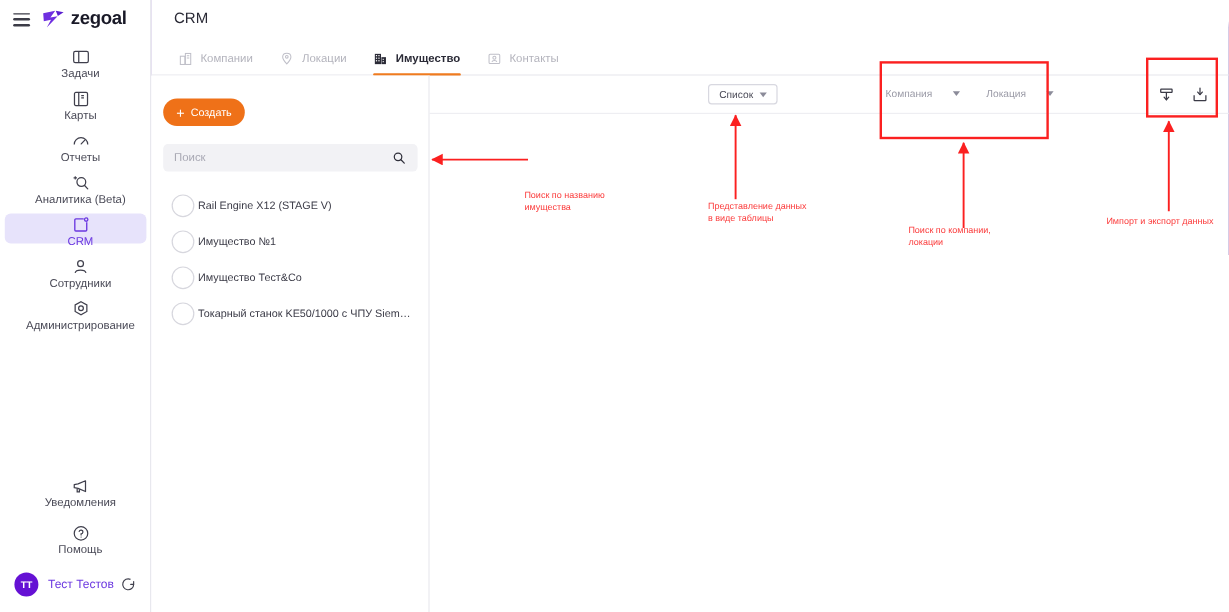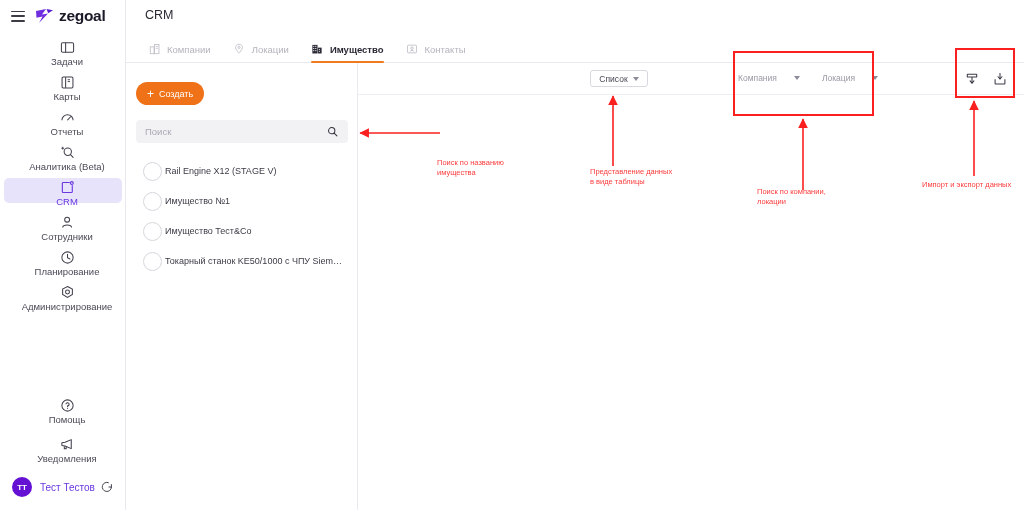--- a/index.html
+++ b/index.html
@@ -340,60 +340,51 @@
       <div class="nav-item">
         <span class="nav-ico">
           <svg viewBox="0 0 16 16" width="15" height="15" fill="none" stroke="#3f3f4c" stroke-width="1.1">
             <circle cx="7.6" cy="5" r="2.6"></circle>
               <path d="M2.8 13.3 C3.4 9.8 11.8 9.8 12.4 13.3"></path>
           </svg>
         </span>
         <span class="nav-label">Сотрудники</span>
       </div>
 
-      <div class="nav-item">
-        <span class="nav-ico">
-          <svg viewBox="0 0 16 16" width="15" height="15" fill="none" stroke="#3f3f4c" stroke-width="1.1">
-            <circle cx="8" cy="8" r="6"></circle>
-              <path d="M8 4.6 L8 8.2 L10.6 9.6" stroke-linecap="round"></path>
-          </svg>
-        </span>
-        <span class="nav-label">Планирование</span>
-      </div>
 
       <div class="nav-item">
         <span class="nav-ico">
           <svg viewBox="0 0 16 16" width="15" height="15" fill="none" stroke="#3f3f4c" stroke-width="1.1">
             <path d="M8 1.6 L13.2 4.4 L13.2 10.2 L8 13.2 L2.8 10.2 L2.8 4.4 Z"></path>
             <circle cx="8" cy="7.4" r="2.1"></circle>
           </svg>
         </span>
         <span class="nav-label">Администрирование</span>
       </div>
     </div>
 
     <div class="nav-bottom">
+      <div class="nav-item">
+        <span class="nav-ico">
+          <svg viewBox="0 0 16 16" width="15" height="15" fill="none" stroke="#3f3f4c" stroke-width="1.1">
+            <path d="M2 6.2 L2 9 L5.4 9.6 L12 12.4 L12 2.8 L5.4 5.6 Z" stroke-linejoin="round"></path>
+            <path d="M4.6 9.8 L4.6 12.6 L6.6 12.6 L6.6 10.3"></path>
+          </svg>
+        </span>
+        <span class="nav-label">Уведомления</span>
+      </div>
       <div class="nav-item">
         <span class="nav-ico">
           <svg viewBox="0 0 16 16" width="15" height="15" fill="none" stroke="#3f3f4c" stroke-width="1.1">
             <circle cx="8" cy="8" r="6"></circle>
             <path d="M6.4 6.2 A1.7 1.7 0 1 1 8.1 8.4 L8.1 9.4" stroke-linecap="round"></path>
             <circle cx="8.1" cy="11.2" r="0.55" fill="#3f3f4c" stroke="none"></circle>
           </svg>
         </span>
         <span class="nav-label">Помощь</span>
-      </div>
-      <div class="nav-item">
-        <span class="nav-ico">
-          <svg viewBox="0 0 16 16" width="15" height="15" fill="none" stroke="#3f3f4c" stroke-width="1.1">
-            <path d="M2 6.2 L2 9 L5.4 9.6 L12 12.4 L12 2.8 L5.4 5.6 Z" stroke-linejoin="round"></path>
-            <path d="M4.6 9.8 L4.6 12.6 L6.6 12.6 L6.6 10.3"></path>
-          </svg>
-        </span>
-        <span class="nav-label">Уведомления</span>
       </div>
 
       <div class="user-row">
         <span class="avatar">ТТ</span>
         <span class="user-name">Тест Тестов</span>
         <span class="logout-ico">
           <svg viewBox="0 0 16 16" width="14" height="14" fill="none" stroke="#3f3f4c" stroke-width="1.1">
             <path d="M10 3.2 A5.2 5.2 0 1 0 13 8"></path>
               <path d="M13 8 L10.2 8 M13 8 L13 5.2" stroke-linecap="round"></path>
           </svg>

